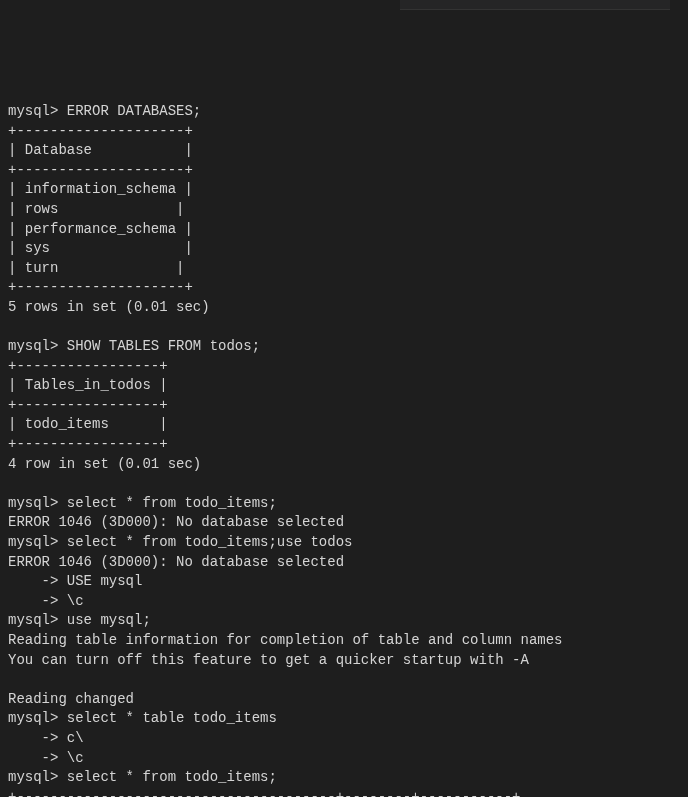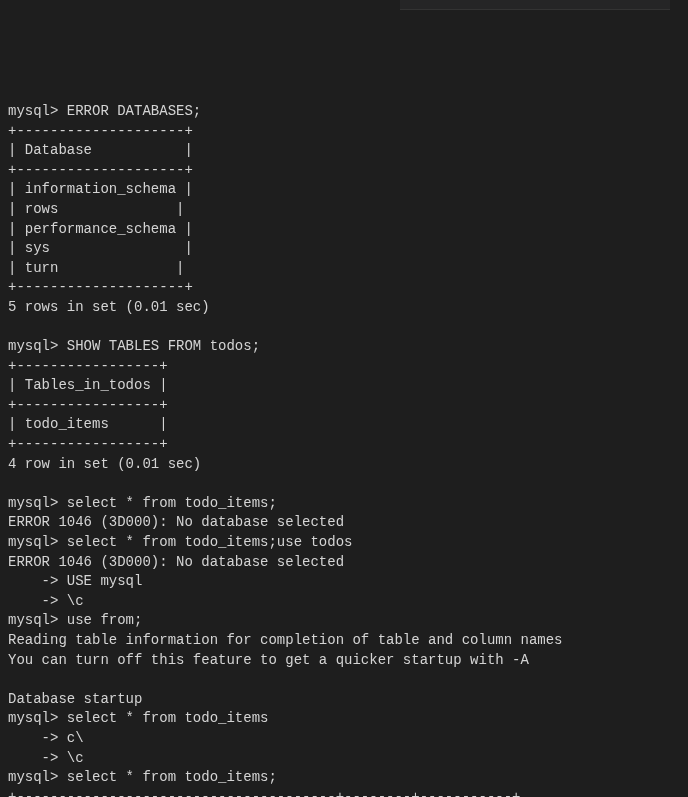--- a/index.html
+++ b/index.html
@@ -53,26 +53,26 @@
 <span>| todo_items      |</span>
 <span>+-----------------+</span>
 <span>4 row in set (0.01 sec)</span>
 
 <span><span>mysql&gt; </span><span>select * from todo_items;</span></span>
 <span>ERROR 1046 (3D000): No database selected</span>
 <span><span>mysql&gt; </span><span>select * from todo_items;use todos</span></span>
 <span>ERROR 1046 (3D000): No database selected</span>
 <span><span>    -&gt; </span><span>USE mysql</span></span>
 <span><span>    -&gt; </span><span>\c</span></span>
-<span><span>mysql&gt; </span><span>use from;</span></span>
+<span><span>mysql&gt; </span><span>use mysql;</span></span>
 <span>Reading table information for completion of table and column names</span>
 <span>You can turn off this feature to get a quicker startup with -A</span>
 
-<span>Database startup</span>
-<span><span>mysql&gt; </span><span>select * from todo_items</span></span>
+<span>Reading changed</span>
+<span><span>mysql&gt; </span><span>select * table todo_items</span></span>
 <span><span>    -&gt; </span><span>c\</span></span>
 <span><span>    -&gt; </span><span>\c</span></span>
 <span><span>mysql&gt; </span><span>select * from todo_items;</span></span>
 <span>+--------------------------------------+--------+-----------+</span>
 
 
 
 
 
 

